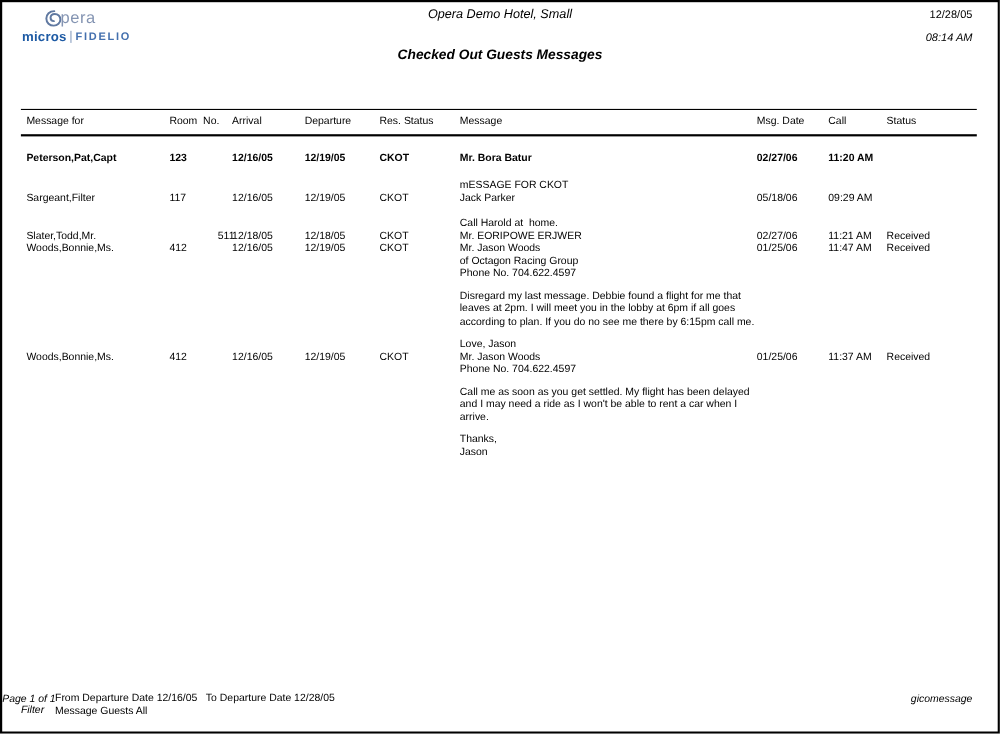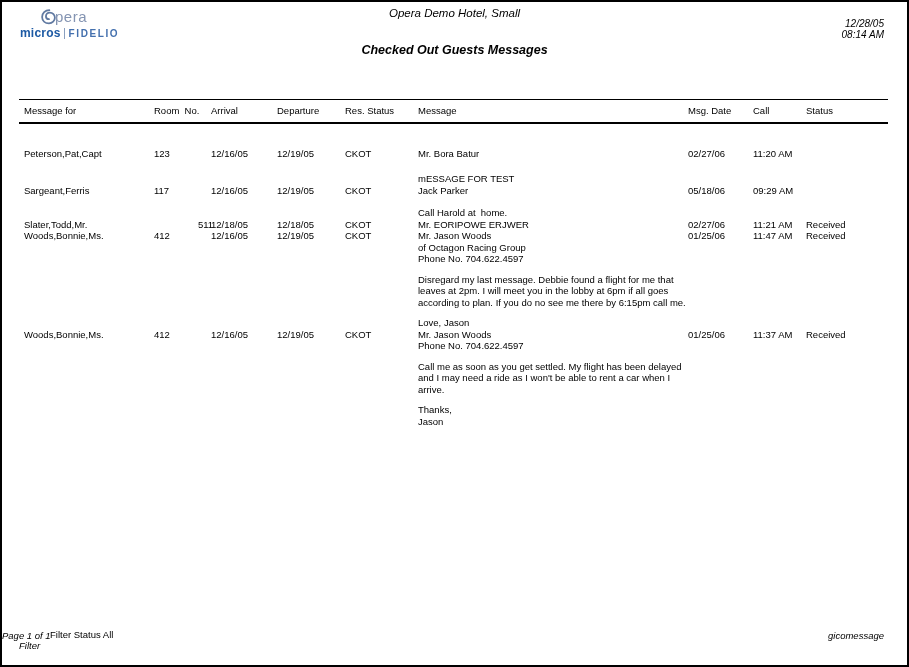--- a/index.html
+++ b/index.html
@@ -12,31 +12,31 @@
   .logo-block{position:absolute;left:18px;top:4px;}
   .opera-line{display:flex;align-items:flex-end;margin-left:20px;height:19px;}
   .opera-text{font-size:15px;color:#8494b2;letter-spacing:.5px;margin-left:-2px;}
   .mf-line{display:flex;align-items:center;height:14px;margin-top:1px;}
   .micros-text{font-size:12px;font-weight:bold;color:#1d5aa4;letter-spacing:.2px;}
   .logo-divider{width:1px;height:11px;background:#8aa0c0;margin:0 4px 0 3px;}
   .fidelio-text{font-size:10px;font-weight:bold;color:#4470ae;letter-spacing:1.6px;}
   
   .hotel-name{position:absolute;top:5px;left:0;right:0;text-align:center;font-style:italic;font-size:11.5px;}
   .report-title{position:absolute;top:41px;left:0;right:0;text-align:center;font-style:italic;font-weight:bold;font-size:12.5px;}
-  .hdr-date{position:absolute;top:16px;right:23px;font-style:italic;font-size:10px;text-align:right;}
+  .hdr-date{position:absolute;top:6px;right:23px;font-size:10px;text-align:right;}
   .hdr-time{position:absolute;top:27px;right:23px;font-style:italic;font-size:10px;}
   
   .report-table{
     position:absolute;left:17px;right:19px;top:97px;
     border-top:1px solid #000;font-size:9.5px;line-height:11.5px;
   }
   .grid{display:grid;grid-template-columns:130px 57px 66px 68px 73px 270px 65px 53px 1fr;padding-left:5px;}
   .thead{padding-top:5px;padding-bottom:5px;border-bottom:2px solid #000;}
   .hcell{white-space:pre;}
-  .record:nth-child(1){margin-top:24px;}
+  .record:nth-child(1){margin-top:14px;font-weight:bold;}
   .record:nth-child(2){margin-top:14px;}
   .record:nth-child(3){margin-top:11px;}
   .record:nth-child(4){margin-top:0;}
   .record:nth-child(5){margin-top:0;}
   .cell{white-space:pre-wrap;}
   .line{white-space:pre-wrap;}
   .line.blank{height:9px;}
   
   .footer-filter-label{position:absolute;left:17px;top:638px;font-size:9.5px;font-style:italic;}
   .footer-filter{position:absolute;left:48px;top:627px;font-size:9.5px;line-height:12px;}
@@ -88,26 +88,26 @@
           <div class="cell">123</div>
           <div class="cell">12/16/05</div>
           <div class="cell">12/19/05</div>
           <div class="cell">CKOT</div>
           <div class="cell"><div class="line">Mr. Bora Batur</div></div>
           <div class="cell">02/27/06</div>
           <div class="cell">11:20 AM</div>
           <div class="cell"></div>
         </div>
         <div class="grid record">
-          <div class="cell" style="padding-top: 11.5px;">Sargeant,Ferris</div>
+          <div class="cell" style="padding-top: 11.5px;">Sargeant,Filter</div>
           <div class="cell" style="padding-top: 11.5px;">117</div>
           <div class="cell" style="padding-top: 11.5px;">12/16/05</div>
           <div class="cell" style="padding-top: 11.5px;">12/19/05</div>
           <div class="cell" style="padding-top: 11.5px;">CKOT</div>
-          <div class="cell"><div class="line">mESSAGE FOR TEST</div><div class="line">Jack Parker</div></div>
+          <div class="cell"><div class="line">mESSAGE FOR CKOT</div><div class="line">Jack Parker</div></div>
           <div class="cell" style="padding-top: 11.5px;">05/18/06</div>
           <div class="cell" style="padding-top: 11.5px;">09:29 AM</div>
           <div class="cell" style="padding-top: 11.5px;"></div>
         </div>
         <div class="grid record">
           <div class="cell" style="padding-top: 11.5px;">Slater,Todd,Mr.</div>
           <div class="cell" style="padding-top: 11.5px; margin-left: 44px;">511</div>
           <div class="cell" style="padding-top: 11.5px;">12/18/05</div>
           <div class="cell" style="padding-top: 11.5px;">12/18/05</div>
           <div class="cell" style="padding-top: 11.5px;">CKOT</div>
@@ -136,18 +136,19 @@
           <div class="cell"><div class="line">Mr. Jason Woods</div><div class="line">Phone No. 704.622.4597</div><div class="line blank"></div><div class="line">Call me as soon as you get settled. My flight has been delayed</div><div class="line">and I may need a ride as I won't be able to rent a car when I</div><div class="line">arrive.</div><div class="line blank"></div><div class="line">Thanks,</div><div class="line">Jason</div></div>
           <div class="cell">01/25/06</div>
           <div class="cell">11:37 AM</div>
           <div class="cell">Received</div>
         </div>
       </div>
   </div>
 
   <div class="footer-filter-label">Filter</div>
   <div class="footer-filter">
-    <div>Filter Status All</div>
+    <div>From Departure Date 12/16/05   To Departure Date 12/28/05</div>
+    <div>Message Guests All</div>
   </div>
   <div class="footer-page">Page 1 of 1</div>
   <div class="footer-code">gicomessage</div>
 
 </div>
 
 </body></html>

